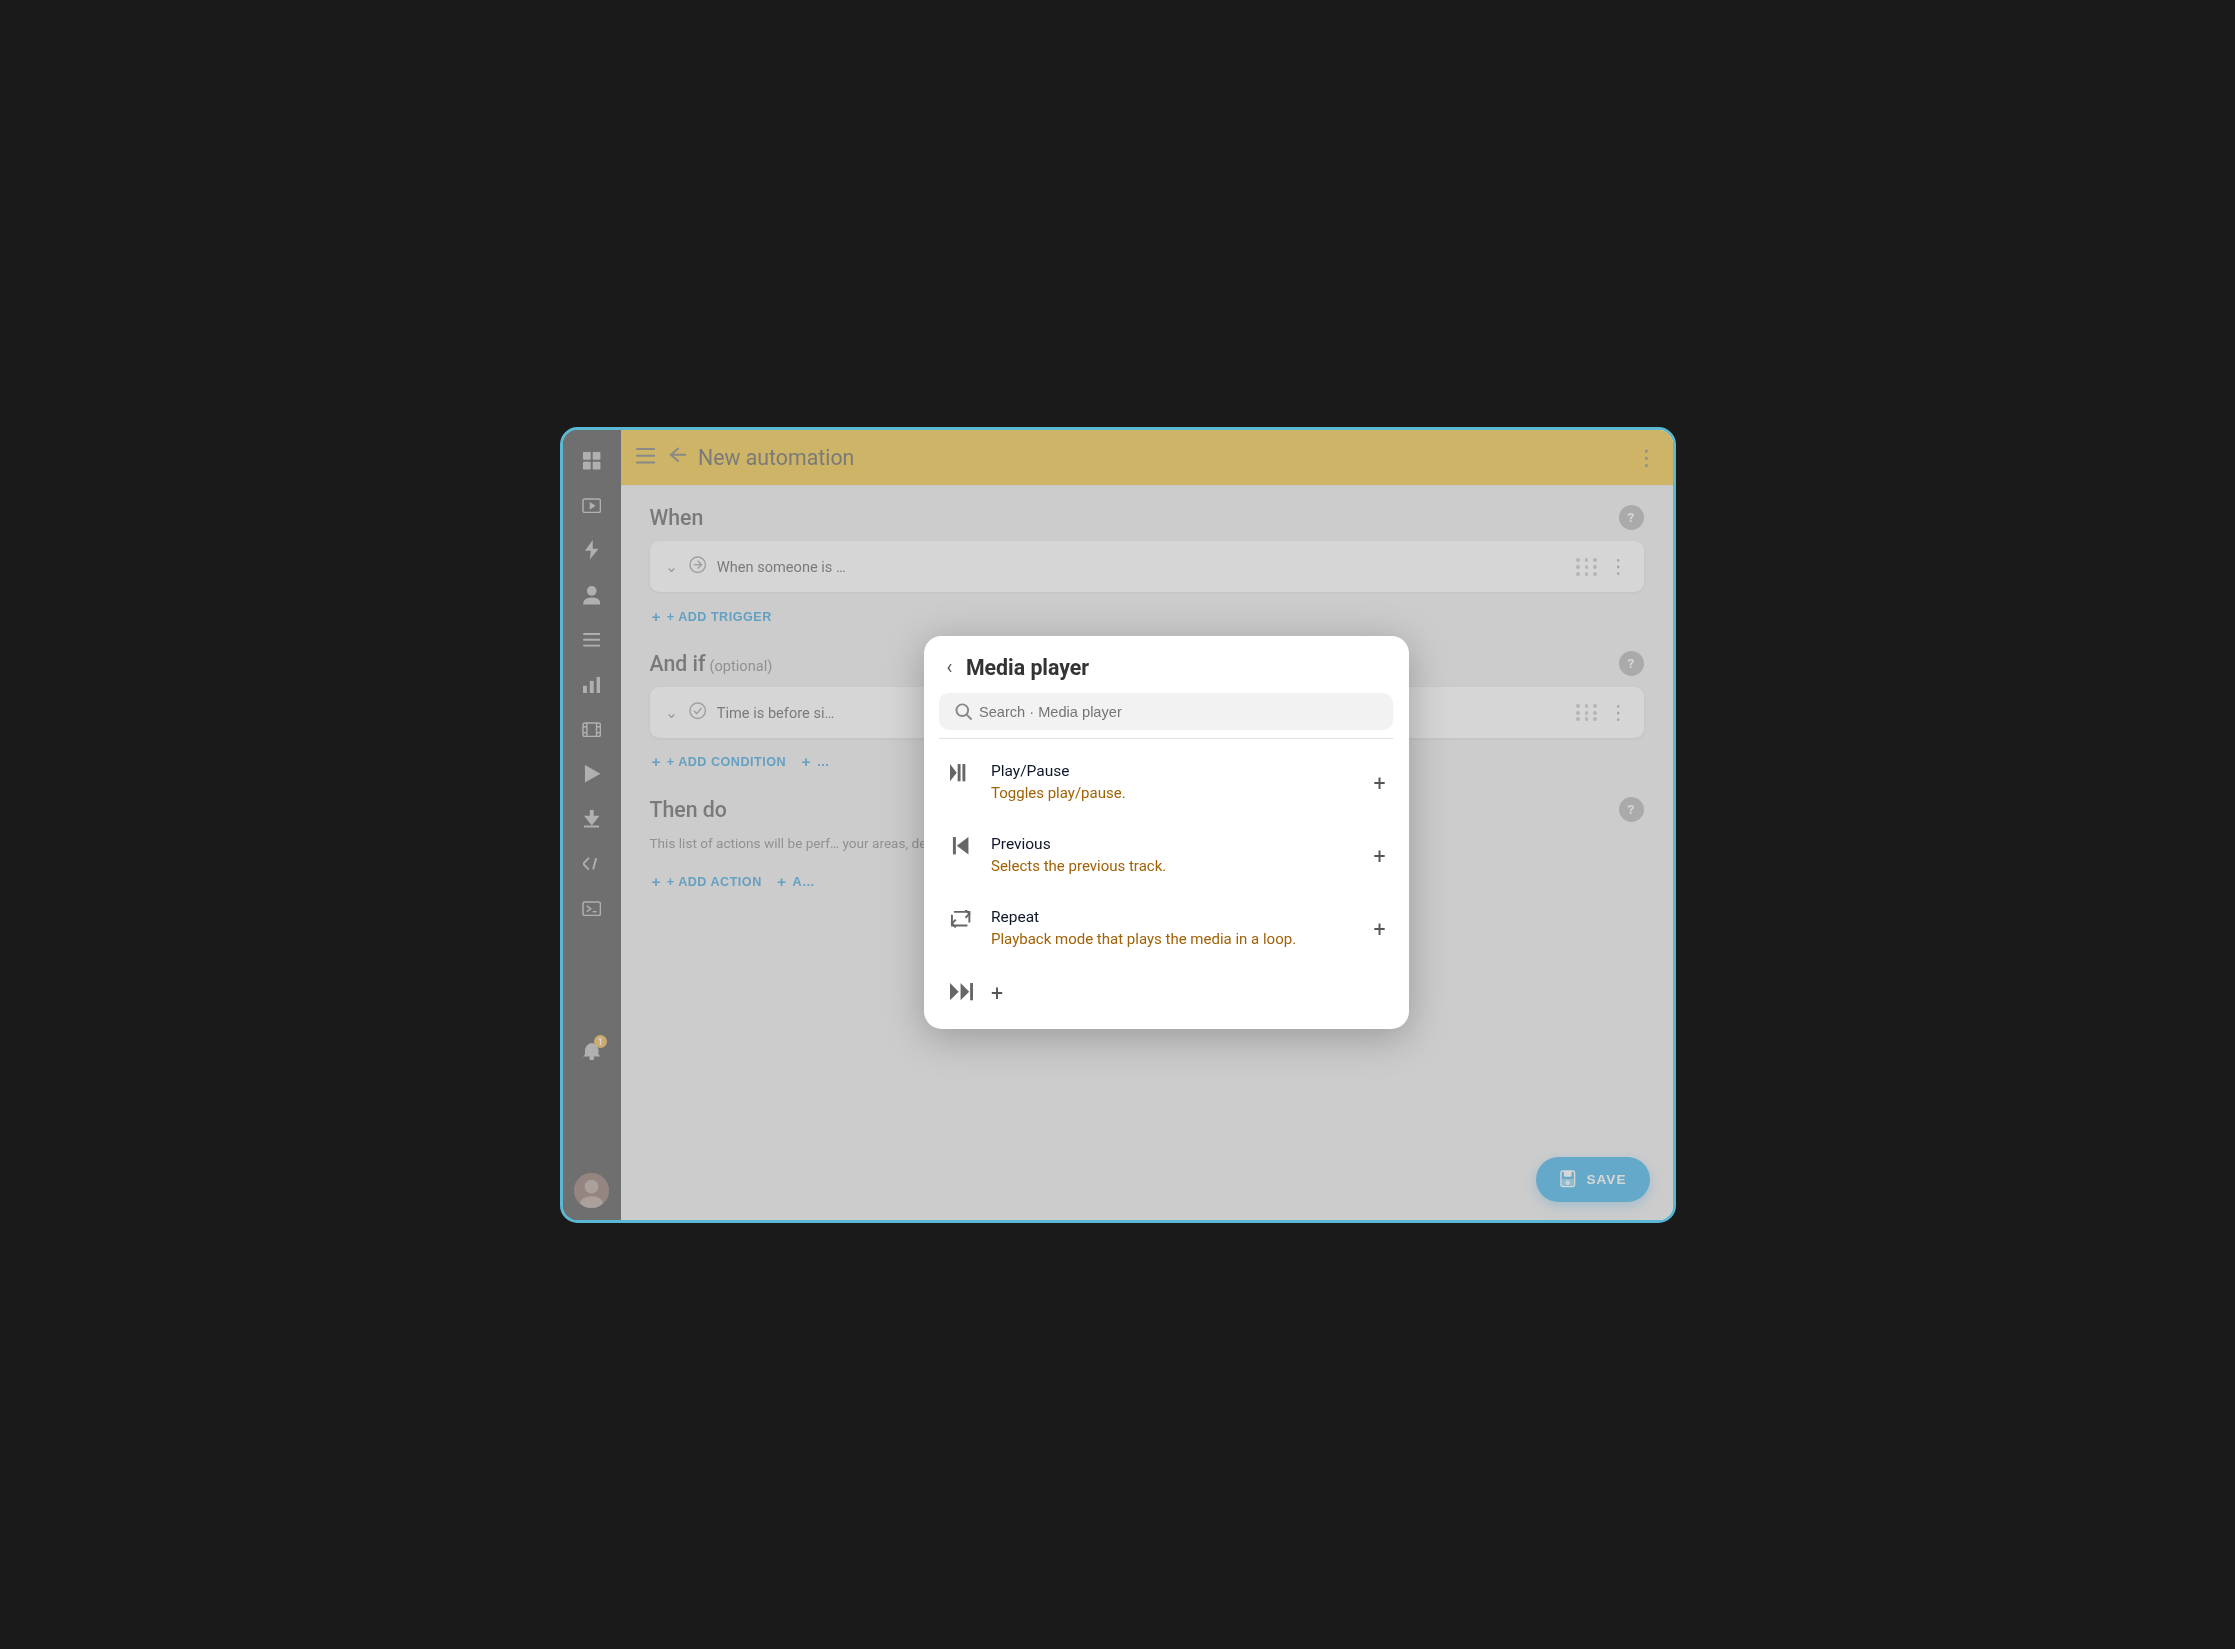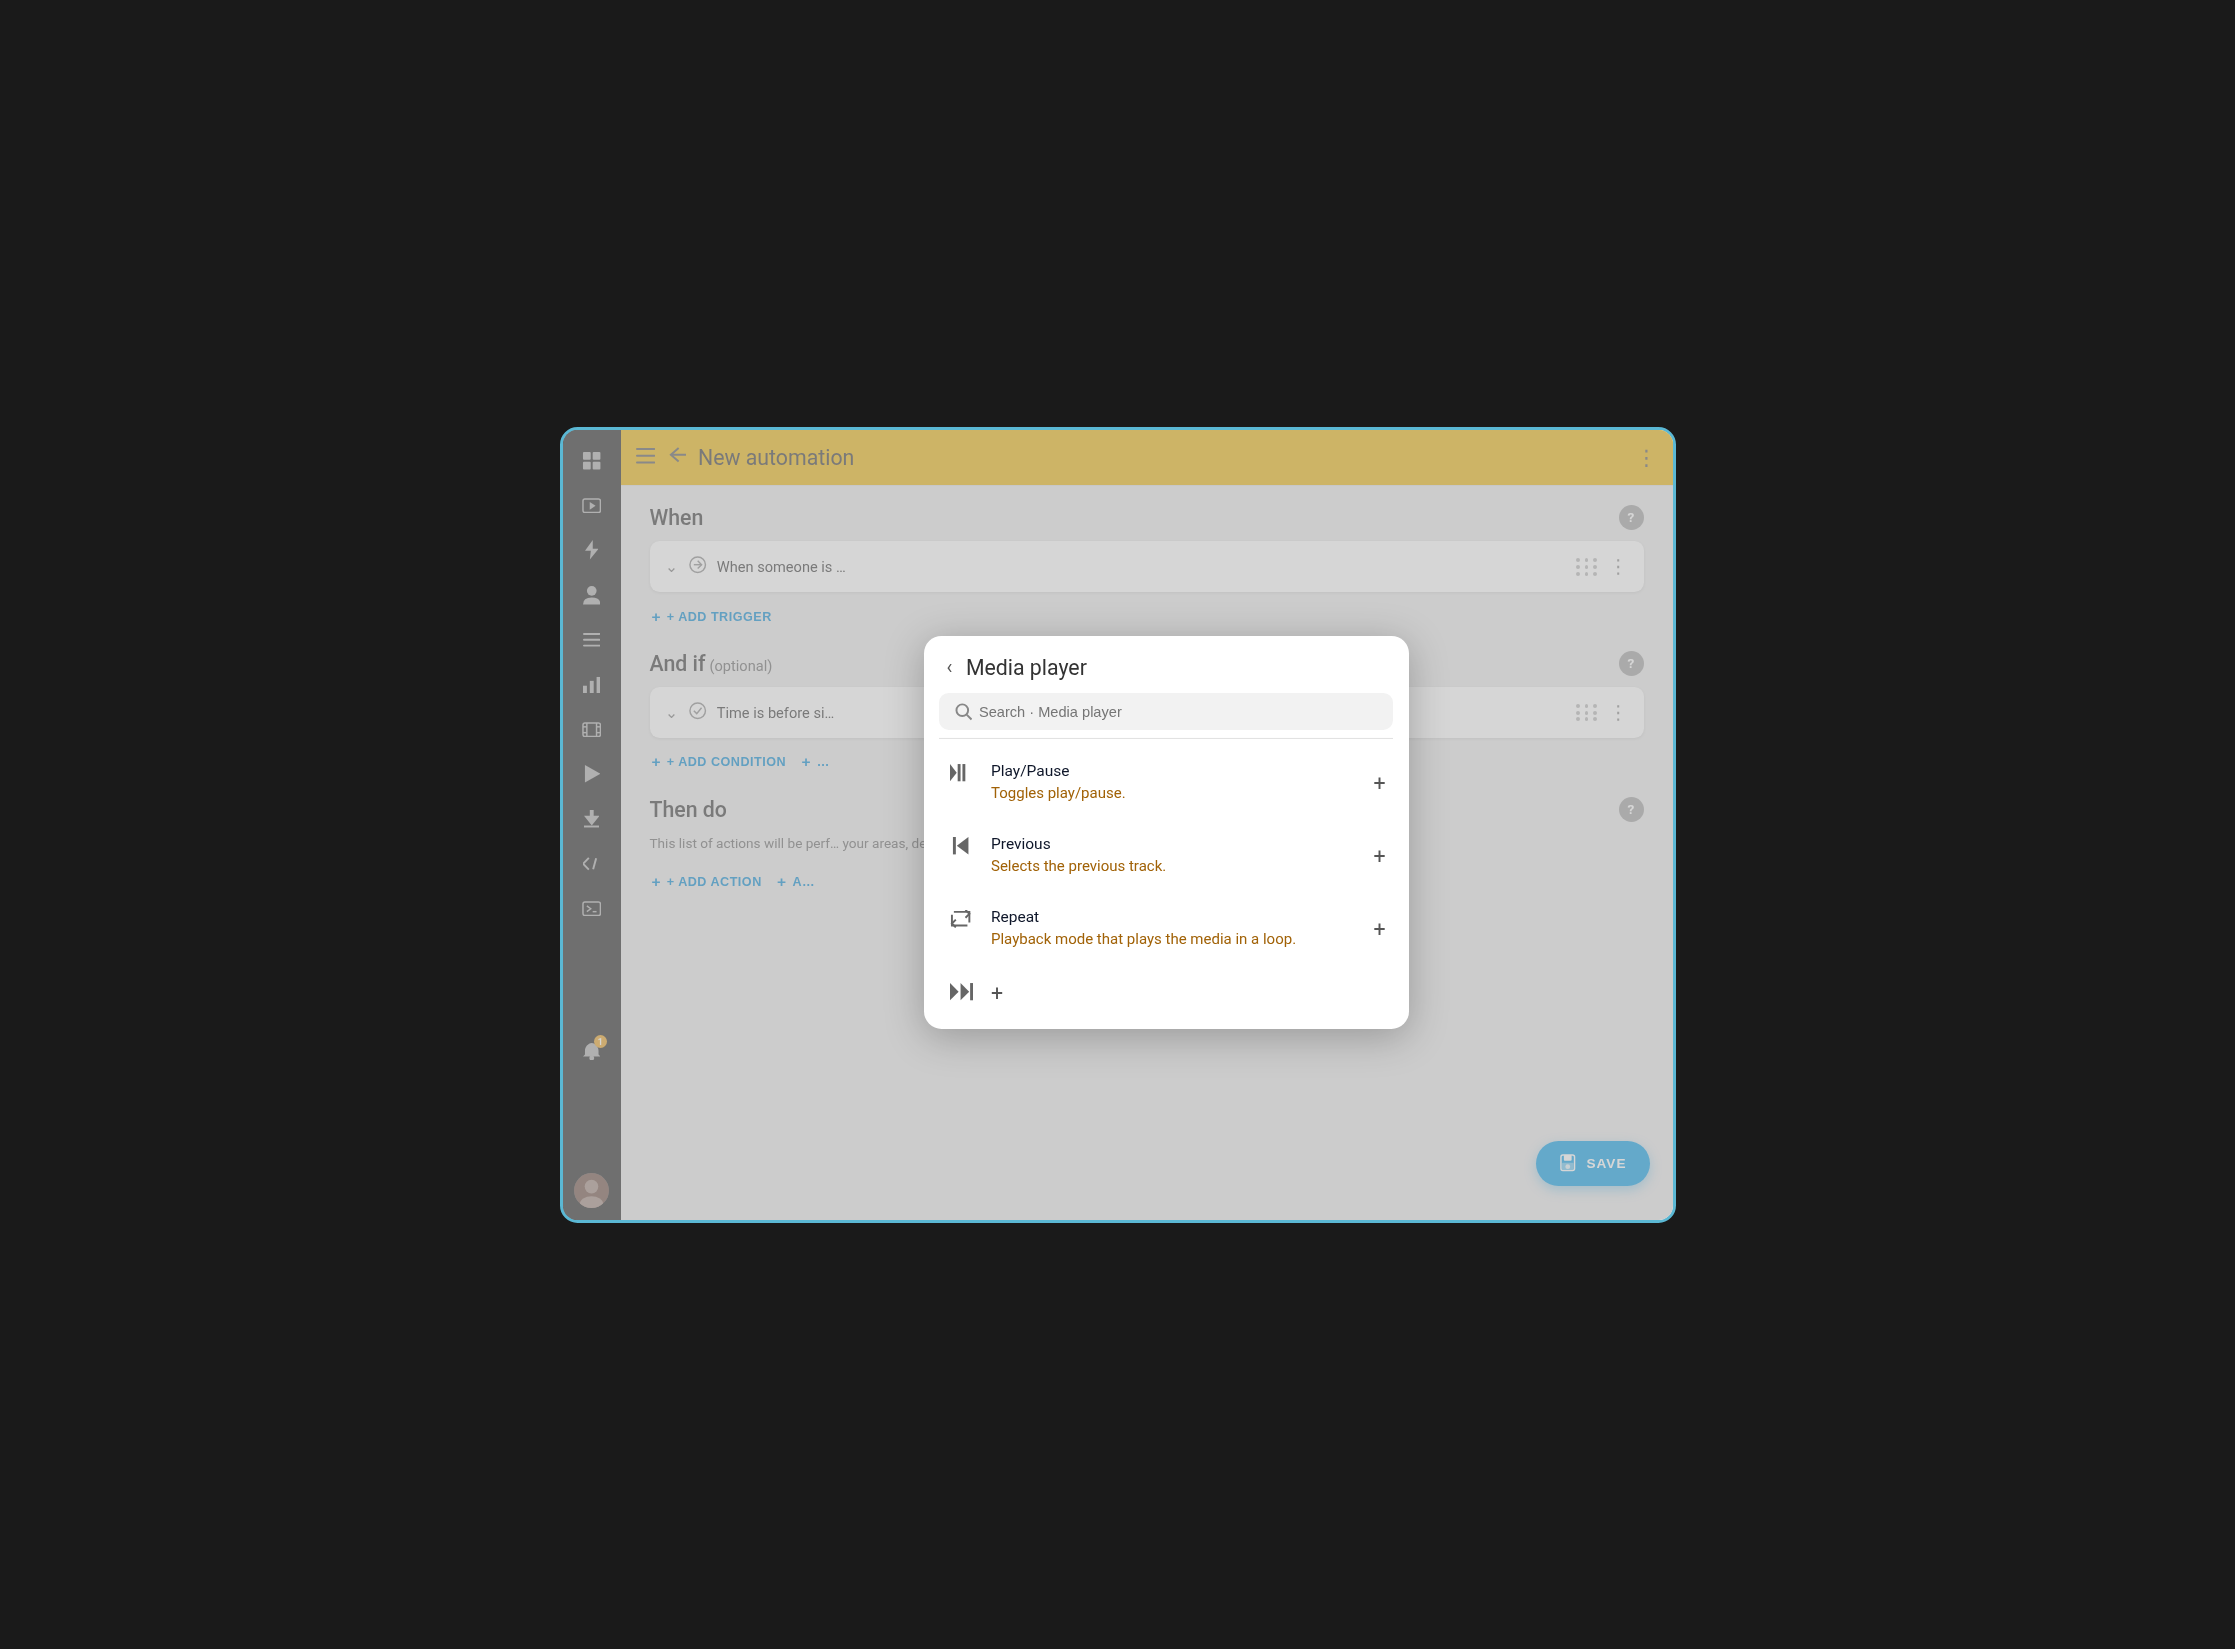--- a/index.html
+++ b/index.html
@@ -204,21 +204,21 @@
     
     .then-do-desc {
       font-size: 13.6px;
       color: #666;
       line-height: 1.5;
       margin-bottom: 13.6px;
     }
 
     .save-fab {
       position: absolute;
-      bottom: 34px;
+      bottom: 18px;
       right: 23px;
       background: #039be5;
       color: white;
       border: none;
       border-radius: 27px;
       padding: 13.6px 23px;
       font-size: 13.6px;
       font-weight: 600;
       letter-spacing: 1px;
       display: flex;
@@ -259,21 +259,21 @@
     }
 
     .modal-back {
       font-size: 19.4px;
       color: #555;
       cursor: pointer;
     }
 
     .modal-title {
       font-size: 21.3px;
-      font-weight: 400;
+      font-weight: 700;
       color: #333;
     }
 
     .modal-search {
       margin: 0 15.5px 0;
       background: #f2f2f2;
       border-radius: 9.7px;
       display: flex;
       align-items: center;
       gap: 7px;

